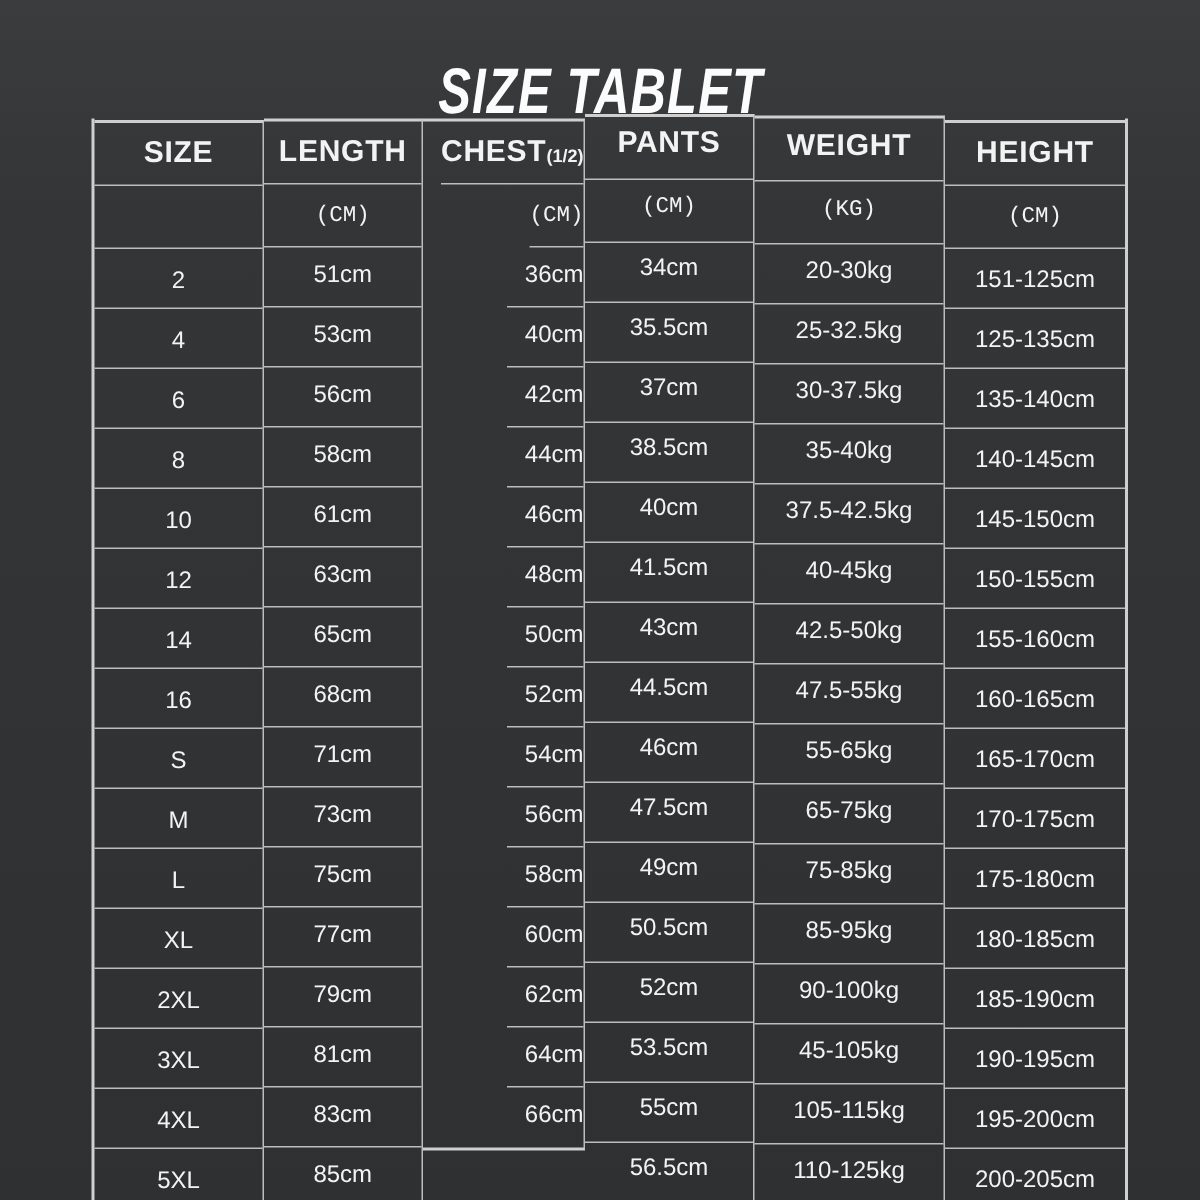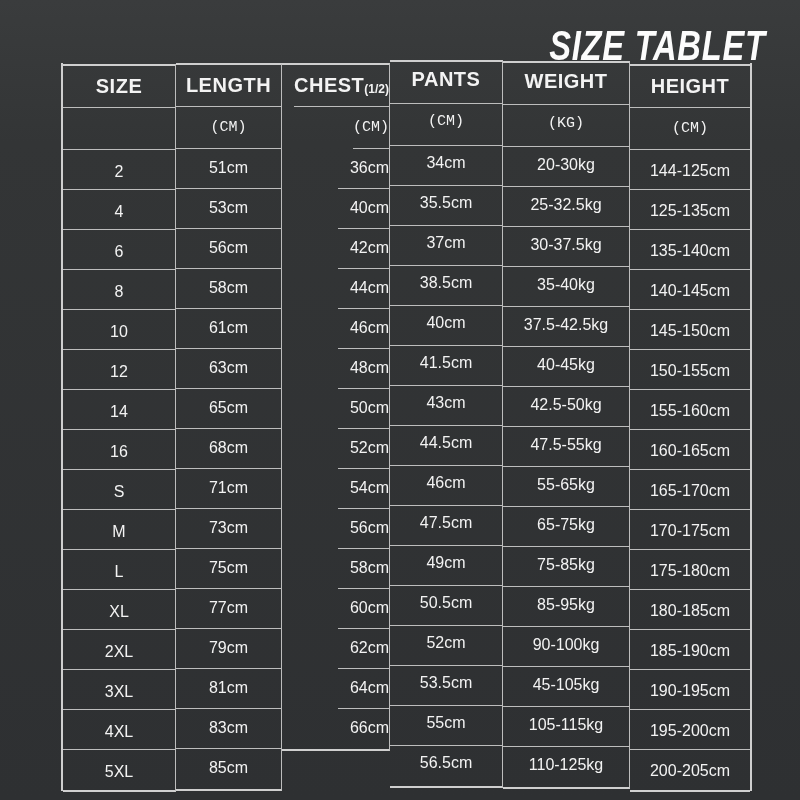--- a/index.html
+++ b/index.html
@@ -14,24 +14,24 @@
     font-family: "Liberation Sans", sans-serif;
     -webkit-font-smoothing: antialiased;
   }
   .page {
     width: 800px;
     height: 800px;
     position: relative;
   }
   
   .title {
-    margin: 0;
+    margin: 16px;
     padding-top: 23px;
     height: 44px;
-    text-align: right;
+    text-align: center;
     line-height: 44px;
   }
   .title-inner {
     display: inline-block;
     transform: scaleX(0.76);
     transform-origin: center;
     font-style: italic;
     font-weight: 700;
     font-size: 43px;
     letter-spacing: 1px;
@@ -397,21 +397,21 @@
         </div>
       </div>
       <div class="t-col col-5" style="width: 120px;">
         <div class="cell header">
           <span class="cell-text">HEIGHT</span>
         </div>
         <div class="cell units">
           <span class="cell-text">(CM)</span>
         </div>
         <div class="cell data">
-          <span class="cell-text">144-125cm</span>
+          <span class="cell-text">151-125cm</span>
         </div>
         <div class="cell data">
           <span class="cell-text">125-135cm</span>
         </div>
         <div class="cell data">
           <span class="cell-text">135-140cm</span>
         </div>
         <div class="cell data">
           <span class="cell-text">140-145cm</span>
         </div>

